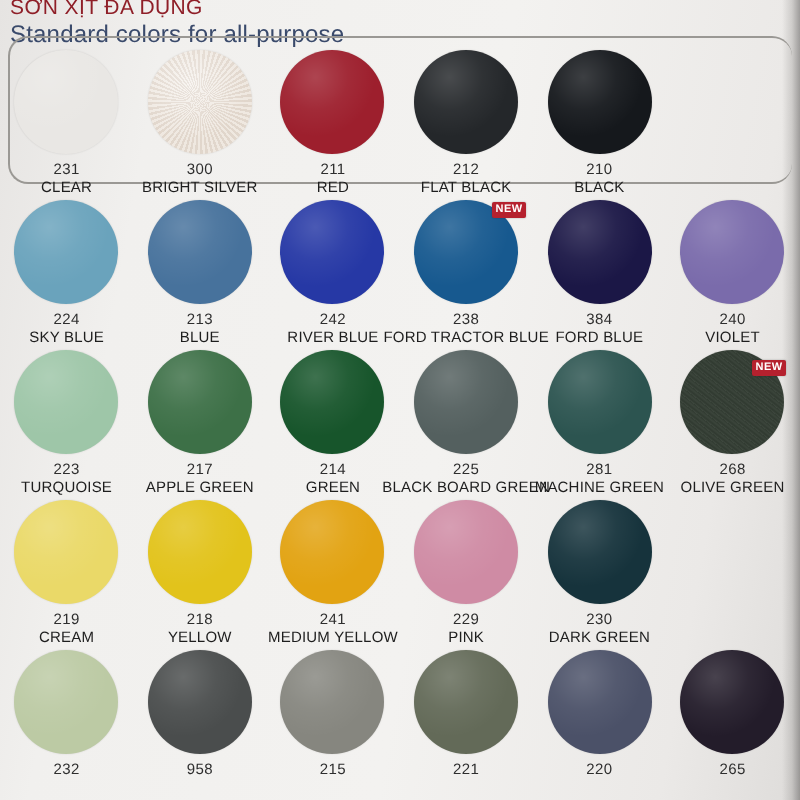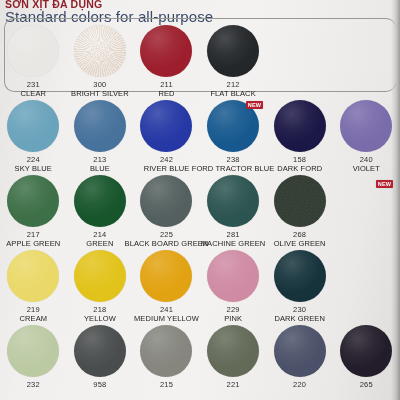--- a/index.html
+++ b/index.html
@@ -40,28 +40,28 @@
 
   
   #header {
     position: absolute;
     left: 5px;
     top: -1px;
     width: 260px;
   }
   #title-vn {
     font-size: 10.5px;
-    font-weight: bold;
+    font-weight: normal;
     color: #8f1f28;
     letter-spacing: 0.2px;
     line-height: 11px;
     white-space: nowrap;
   }
   #title-en {
-    font-size: 15px;
+    font-size: 12px;
     color: #3a4a6b;
     line-height: 12px;
     letter-spacing: 0.1px;
     white-space: nowrap;
     margin-top: 1px;
   }
 
   
   #grid {
     position: absolute;
@@ -203,20 +203,25 @@
         <div class="cell">
           <div class="swatch gloss" style="background: rgb(157, 31, 45);"></div>
           <div class="code">211</div>
           <div class="name">RED</div>
         </div>
         <div class="cell">
           <div class="swatch gloss" style="background: rgb(36, 39, 42);"></div>
           <div class="code">212</div>
           <div class="name">FLAT BLACK</div>
         </div>
+        <div class="cell">
+          <div class="swatch gloss" style="background: rgb(21, 24, 28);"></div>
+          <div class="code">210</div>
+          <div class="name">BLACK</div>
+        </div>
       </div>
       <div class="row">
         <div class="cell">
           <div class="swatch gloss" style="background: rgb(106, 163, 188);"></div>
           <div class="code">224</div>
           <div class="name">SKY BLUE</div>
         </div>
         <div class="cell">
           <div class="swatch gloss" style="background: rgb(71, 114, 156);"></div>
           <div class="code">213</div>
@@ -227,31 +232,36 @@
           <div class="code">242</div>
           <div class="name">RIVER BLUE</div>
         </div>
         <div class="cell">
           <div class="swatch gloss" style="background: rgb(23, 89, 143);"></div>
           <div class="code">238</div>
           <div class="name">FORD TRACTOR BLUE</div>
         </div>
         <div class="cell">
           <div class="swatch gloss" style="background: rgb(27, 23, 70);"></div>
-          <div class="code">158</div>
-          <div class="name">DARK FORD</div>
+          <div class="code">384</div>
+          <div class="name">FORD BLUE</div>
         </div>
         <div class="cell">
           <div class="swatch gloss" style="background: rgb(122, 107, 171);"></div>
           <div class="code">240</div>
           <div class="name">VIOLET</div>
         </div>
       </div>
       <div class="row">
         <div class="cell">
+          <div class="swatch gloss" style="background: rgb(158, 198, 168);"></div>
+          <div class="code">223</div>
+          <div class="name">TURQUOISE</div>
+        </div>
+        <div class="cell">
           <div class="swatch gloss" style="background: rgb(61, 112, 71);"></div>
           <div class="code">217</div>
           <div class="name">APPLE GREEN</div>
         </div>
         <div class="cell">
           <div class="swatch gloss" style="background: rgb(23, 85, 43);"></div>
           <div class="code">214</div>
           <div class="name">GREEN</div>
         </div>
         <div class="cell">

